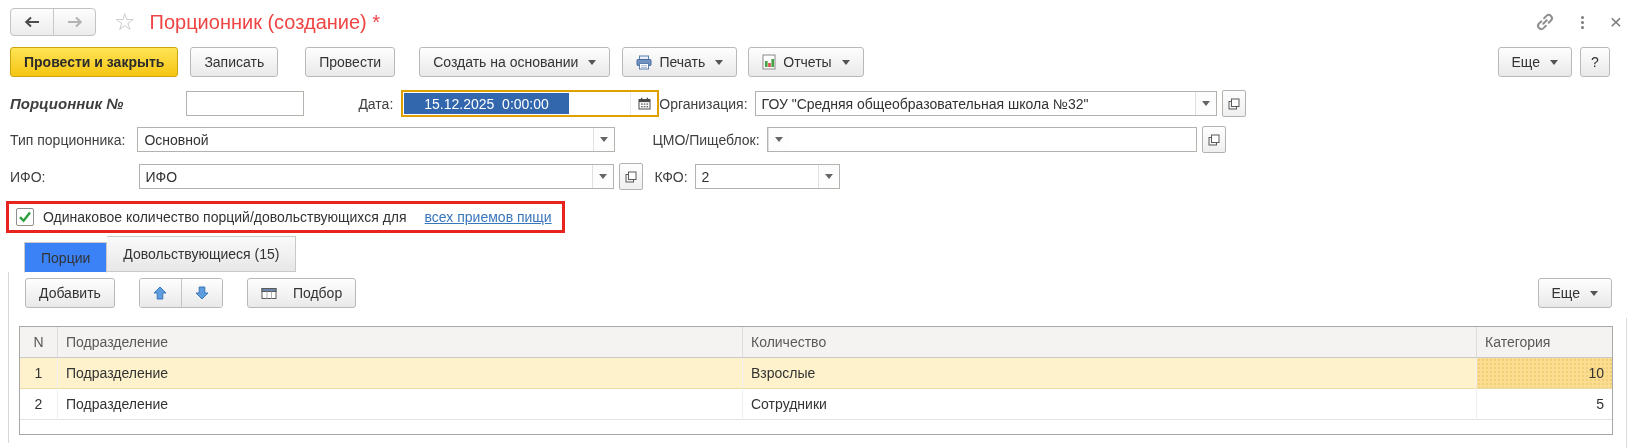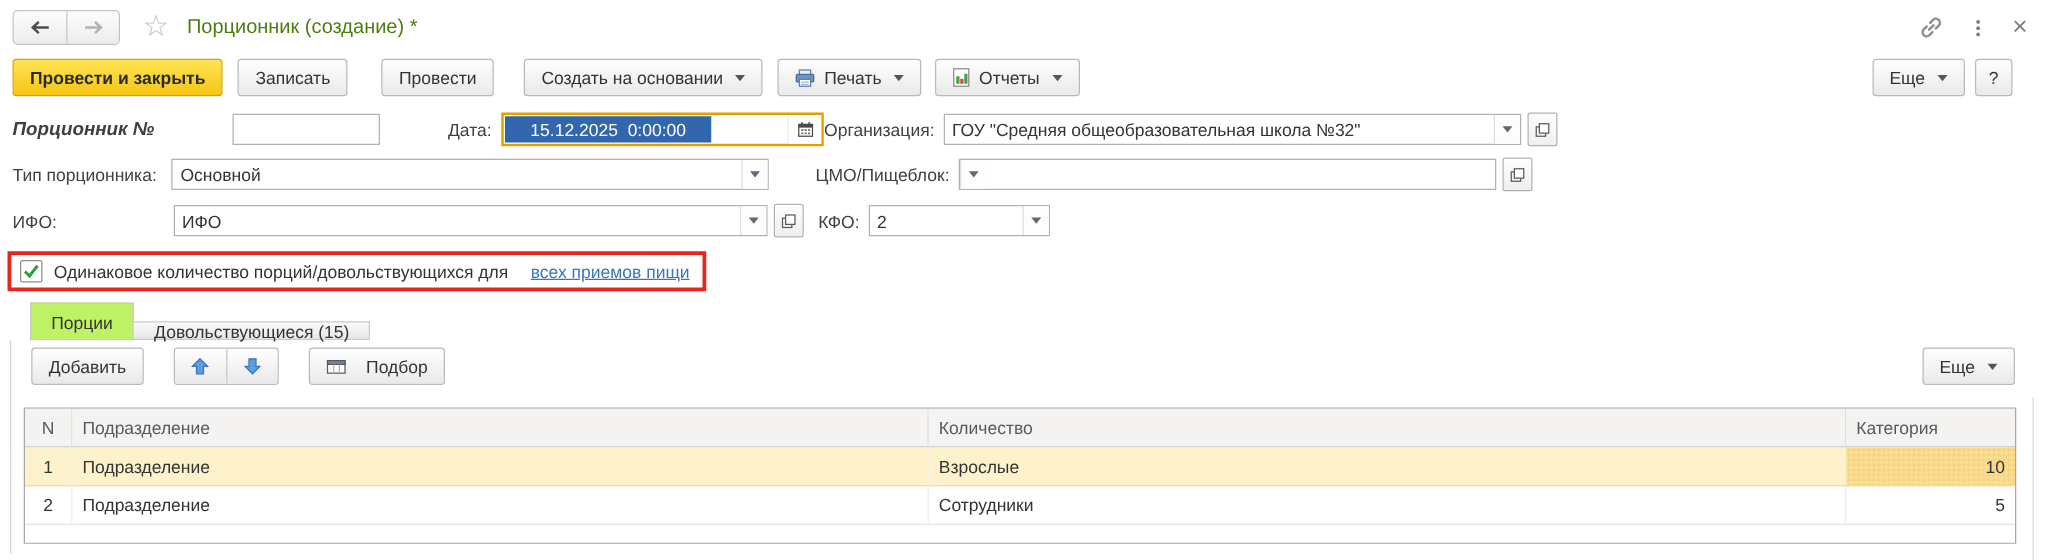--- a/index.html
+++ b/index.html
@@ -7,21 +7,21 @@
   body { font-family: "Liberation Sans", "DejaVu Sans", sans-serif; font-size:14px; color:#333; }
   .wrap { position:relative; width:1643px; height:448px; overflow:hidden; background:#fff; }
 
   
   .titlebar { display:flex; align-items:center; padding:7px 21px 0 10px; height:37px; }
   .navgroup { display:flex; border:1px solid #c3c3c3; border-radius:4px; overflow:hidden;
               background:linear-gradient(#fdfdfd,#ececec); }
   .navbtn { width:42px; height:26px; display:flex; align-items:center; justify-content:center; cursor:pointer; }
   .navbtn + .navbtn { border-left:1px solid #c9c9c9; }
   .star { margin-left:18px; font-size:24px; line-height:24px; color:#c0c0c0; }
-  .wintitle { margin-left:14px; font-size:16px; color:#4d7c0f; }
+  .wintitle { margin-left:14px; font-size:20px; color:#ef4444; }
   .title-right { margin-left:auto; display:flex; align-items:center; gap:24px; }
   .kebab { display:flex; flex-direction:column; gap:2px; padding:2px; cursor:pointer; }
   .kebab i { width:3px; height:3px; border-radius:50%; background:#7b7b7b; }
   .closex { font-size:21px; color:#7b7b7b; line-height:20px; cursor:pointer; }
 
   
   .toolbar { display:flex; align-items:center; padding:10px 33px 0 10px; }
   .btn { height:30px; padding:0 13px; border:1px solid #b9b9b9; border-radius:3px;
          background:linear-gradient(#fefefe,#e9e9e9); font-size:14px; color:#333;
          display:inline-flex; align-items:center; gap:7px; cursor:pointer; white-space:nowrap; }
@@ -56,22 +56,22 @@
   .same-row { margin:11px 0 0 6px; display:inline-flex; align-items:center;
               border:3px solid #e8241f; padding:4px 10px 4px 7px; }
   .cb { width:18px; height:18px; border:1px solid #8f8f8f; background:#fff; border-radius:2px;
         display:flex; align-items:center; justify-content:center; cursor:pointer; }
   .same-row .txt { margin-left:9px; color:#333; }
   .linky { margin-left:18px; color:#3a76bb; text-decoration:underline; cursor:pointer; white-space:nowrap; }
 
   
   .tabs { display:flex; align-items:flex-end; margin:8px 0 0 24px; height:31px; position:relative; z-index:2; }
   .tab { padding:0 16px; display:flex; align-items:center; font-size:14px; color:#333; cursor:pointer; }
-  .tab.active { background:#bef264; border:1px solid #c9c9c9; border-bottom:1px solid #fff; height:31px; margin-bottom:-1px; }
-  .tab.inactive { background:linear-gradient(#fafafa,#e7e7e7); border:1px solid #c9c9c9; border-left:none; height:15px; }
+  .tab.active { background:#3b82f6; border:1px solid #c9c9c9; border-bottom:1px solid #fff; height:31px; margin-bottom:-1px; }
+  .tab.inactive { background:linear-gradient(#fafafa,#e7e7e7); border:1px solid #c9c9c9; border-left:none; height:36px; }
 
   
   .panel { margin:0 31px 0 8px; border-left:1px solid #d6d6d6; padding:6px 0 0 10px; height:171px; }
   .panel-toolbar { display:flex; align-items:center; margin-left:6px; }
   .btn-group { display:flex; border:1px solid #b9b9b9; border-radius:3px; overflow:hidden; margin-left:24px; }
   .arrow-btn { width:41px; height:28px; display:flex; align-items:center; justify-content:center;
                background:linear-gradient(#fefefe,#e9e9e9); cursor:pointer; }
   .arrow-btn + .arrow-btn { border-left:1px solid #c4c4c4; }
   .pickbtn { margin-left:24px;gap:16px; }
   .panel-toolbar .more { margin-left:auto; }

